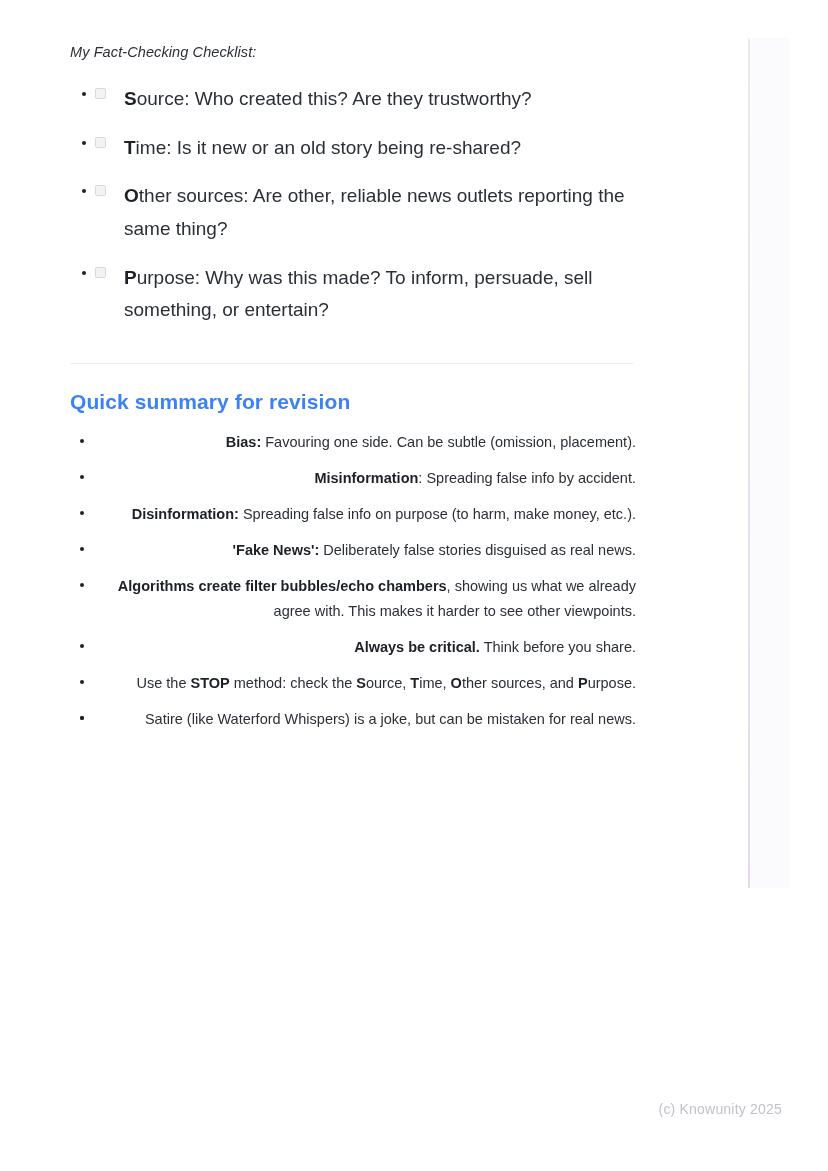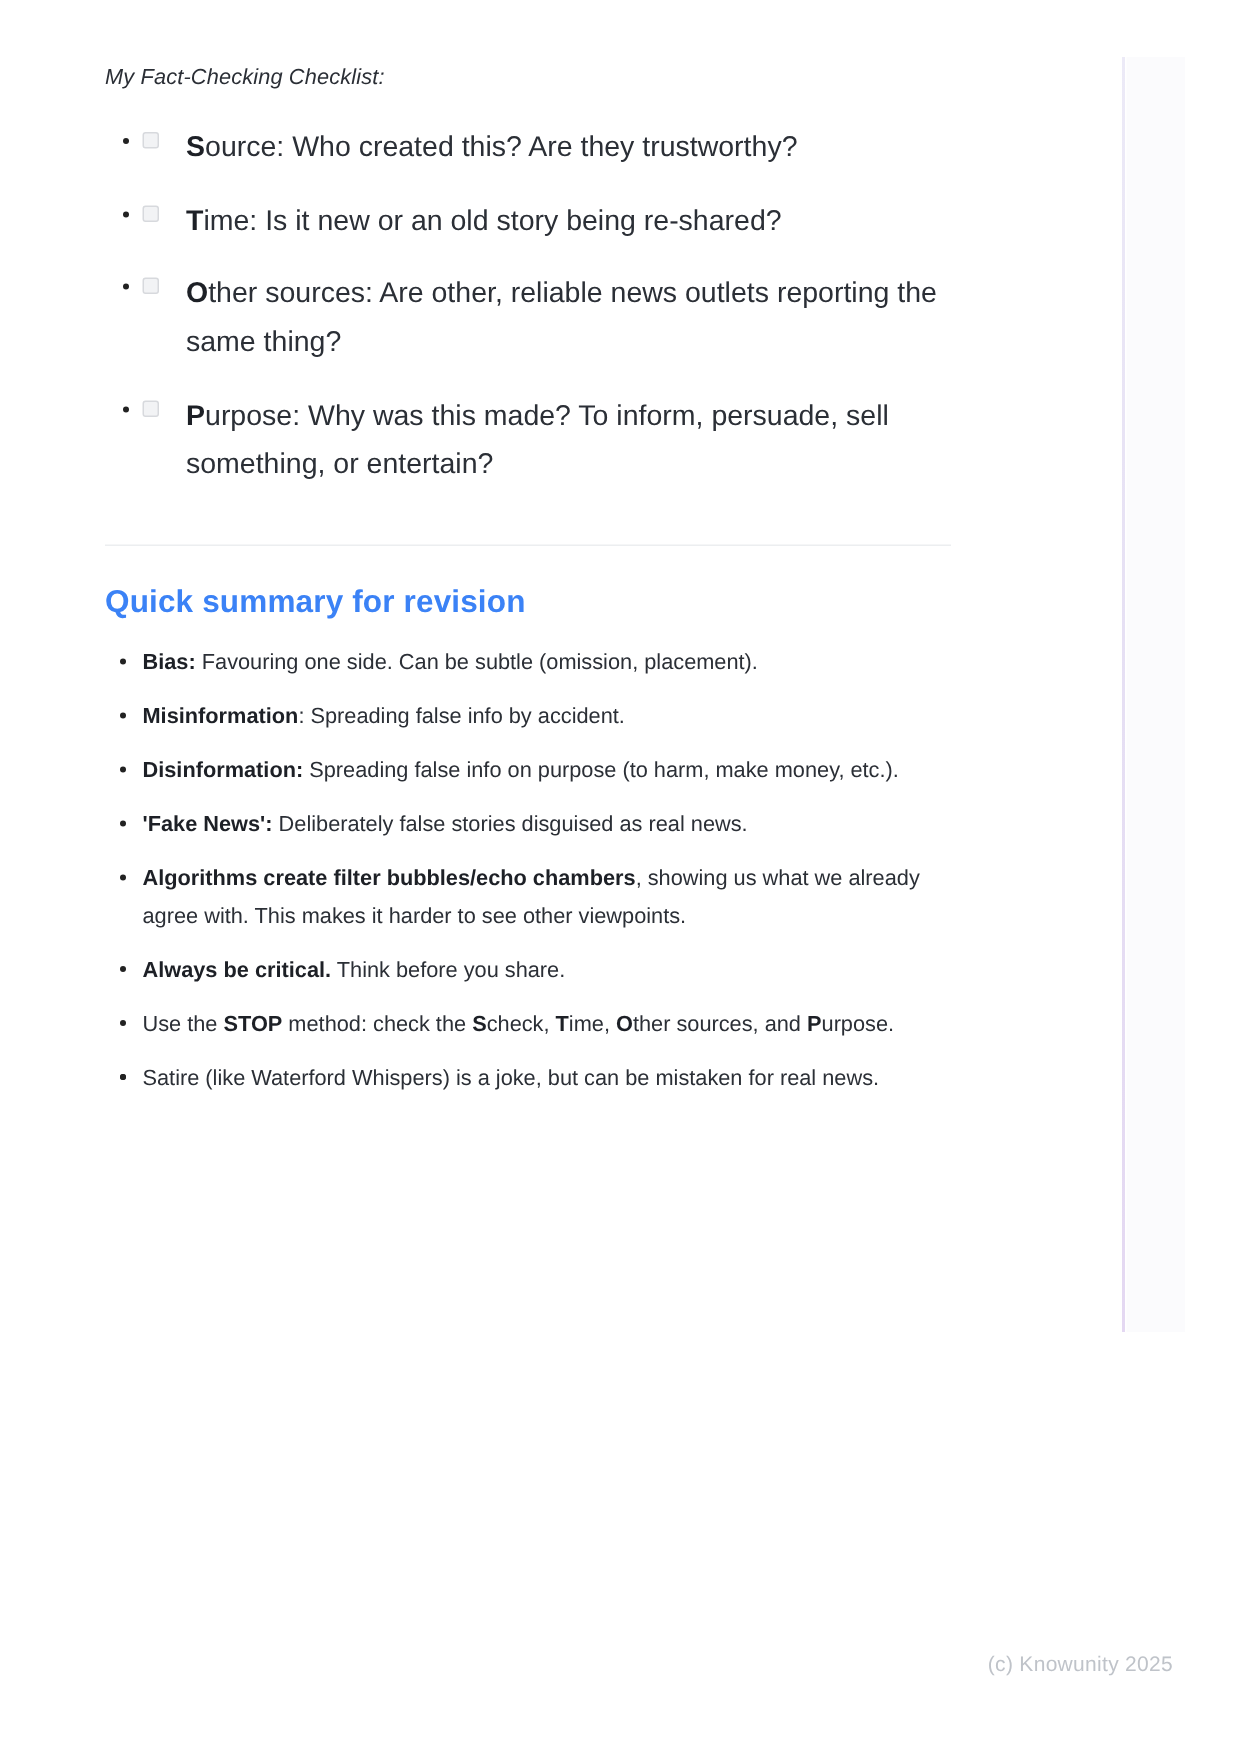--- a/index.html
+++ b/index.html
@@ -113,20 +113,21 @@
     font-weight: bold;
     color: #3b82f6;
     letter-spacing: 0.1px;
   }
 
   
   ul.summary {
     list-style: none;
     margin: 16px 0 0 0;
     padding: 0;
+    text-align: right;
   }
   ul.summary > li {
     position: relative;
     padding-left: 25px;
     margin-bottom: 11px;
     font-size: 14.5px;
     line-height: 1.72;
     color: #2b2f36;
   }
   ul.summary > li .dot {
@@ -207,21 +208,21 @@
     <li>
       <span class="dot"></span>
       <span class="bold">Algorithms create filter bubbles/echo chambers</span><span>, showing us what we already agree with. This makes it harder to see other viewpoints.</span>
     </li>
     <li>
       <span class="dot"></span>
       <span class="bold">Always be critical.</span><span> Think before you share.</span>
     </li>
     <li>
       <span class="dot"></span>
-      <span><span>Use the </span><span class="bold">STOP</span><span> method: check the </span><span class="bold">S</span><span>check, </span><span class="bold">T</span><span>ime, </span><span class="bold">O</span><span>ther sources, and </span><span class="bold">P</span><span>urpose.</span></span>
+      <span><span>Use the </span><span class="bold">STOP</span><span> method: check the </span><span class="bold">S</span><span>ource, </span><span class="bold">T</span><span>ime, </span><span class="bold">O</span><span>ther sources, and </span><span class="bold">P</span><span>urpose.</span></span>
     </li>
     <li>
       <span class="dot"></span>
     </li>
     <li>
       <span class="dot"></span>
       <span>Satire (like Waterford Whispers) is a joke, but can be mistaken for real news.</span>
     </li>
   </ul>
 

